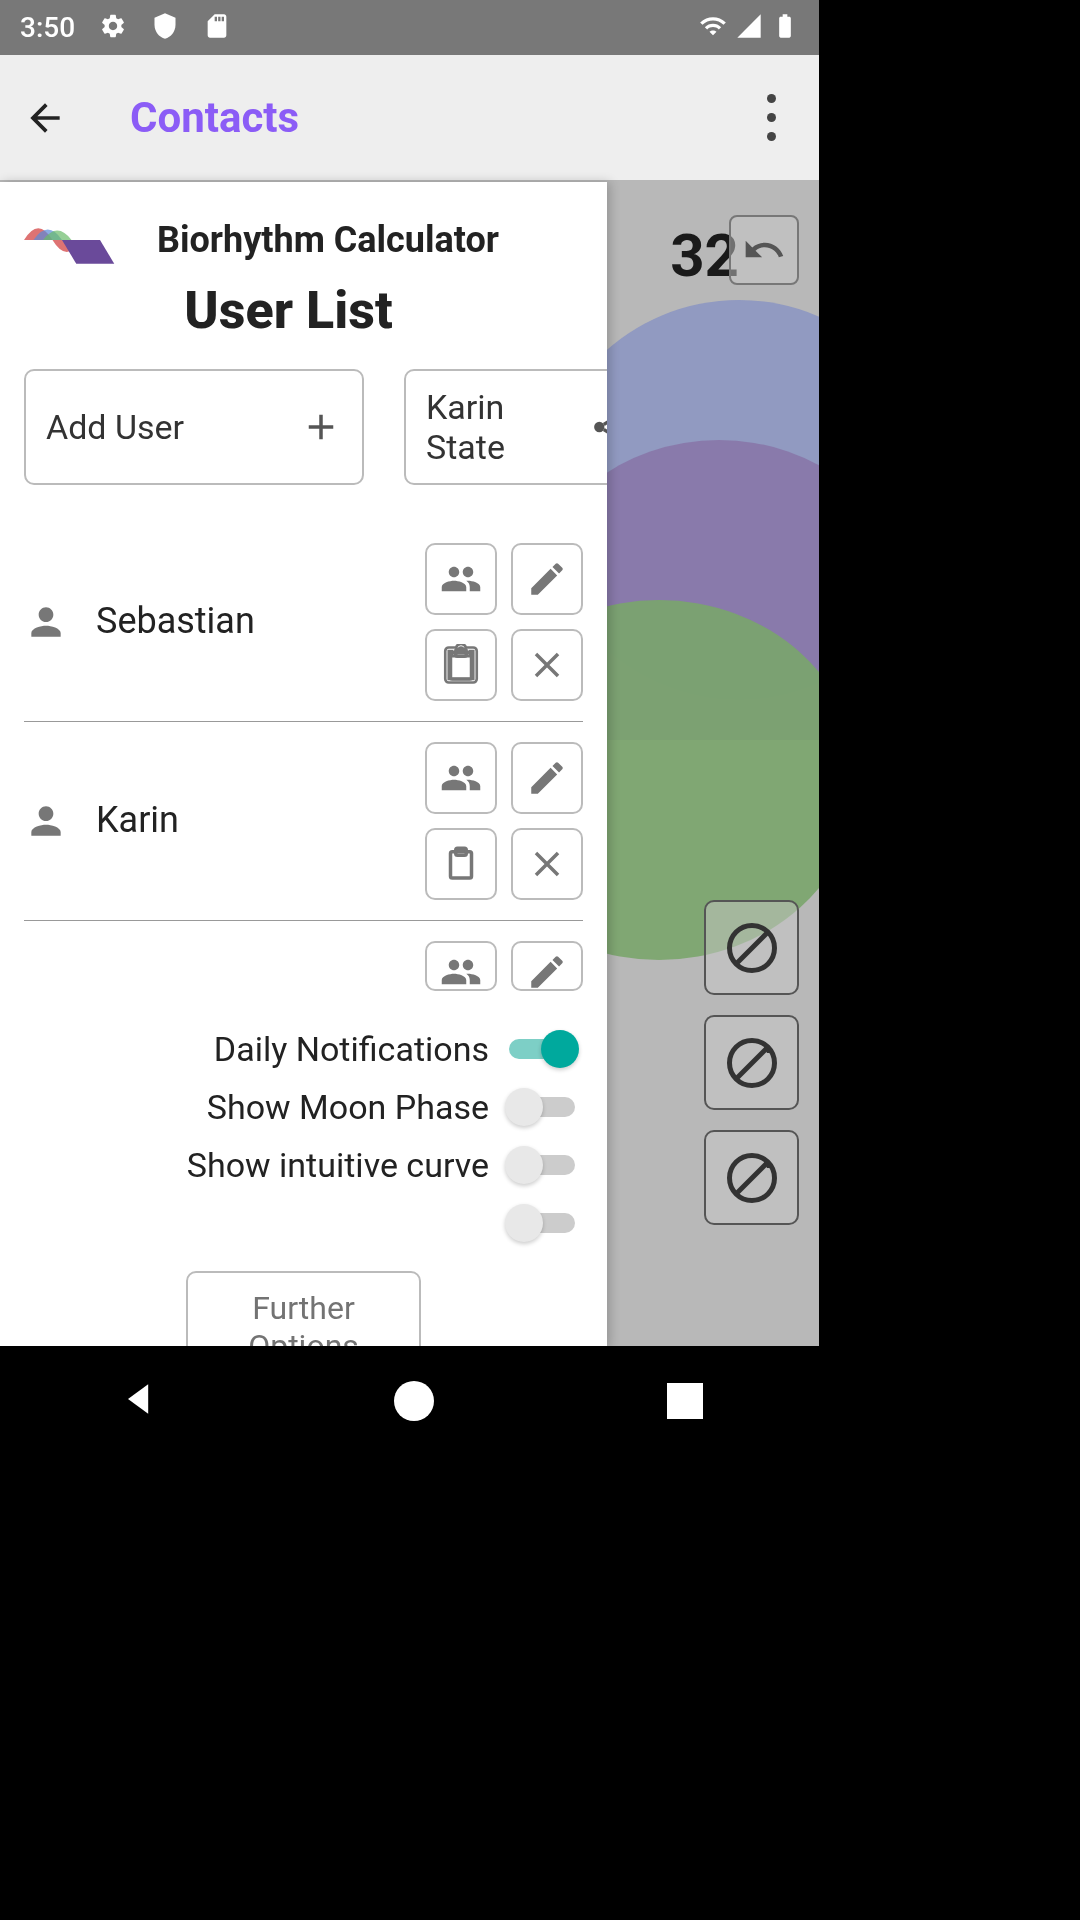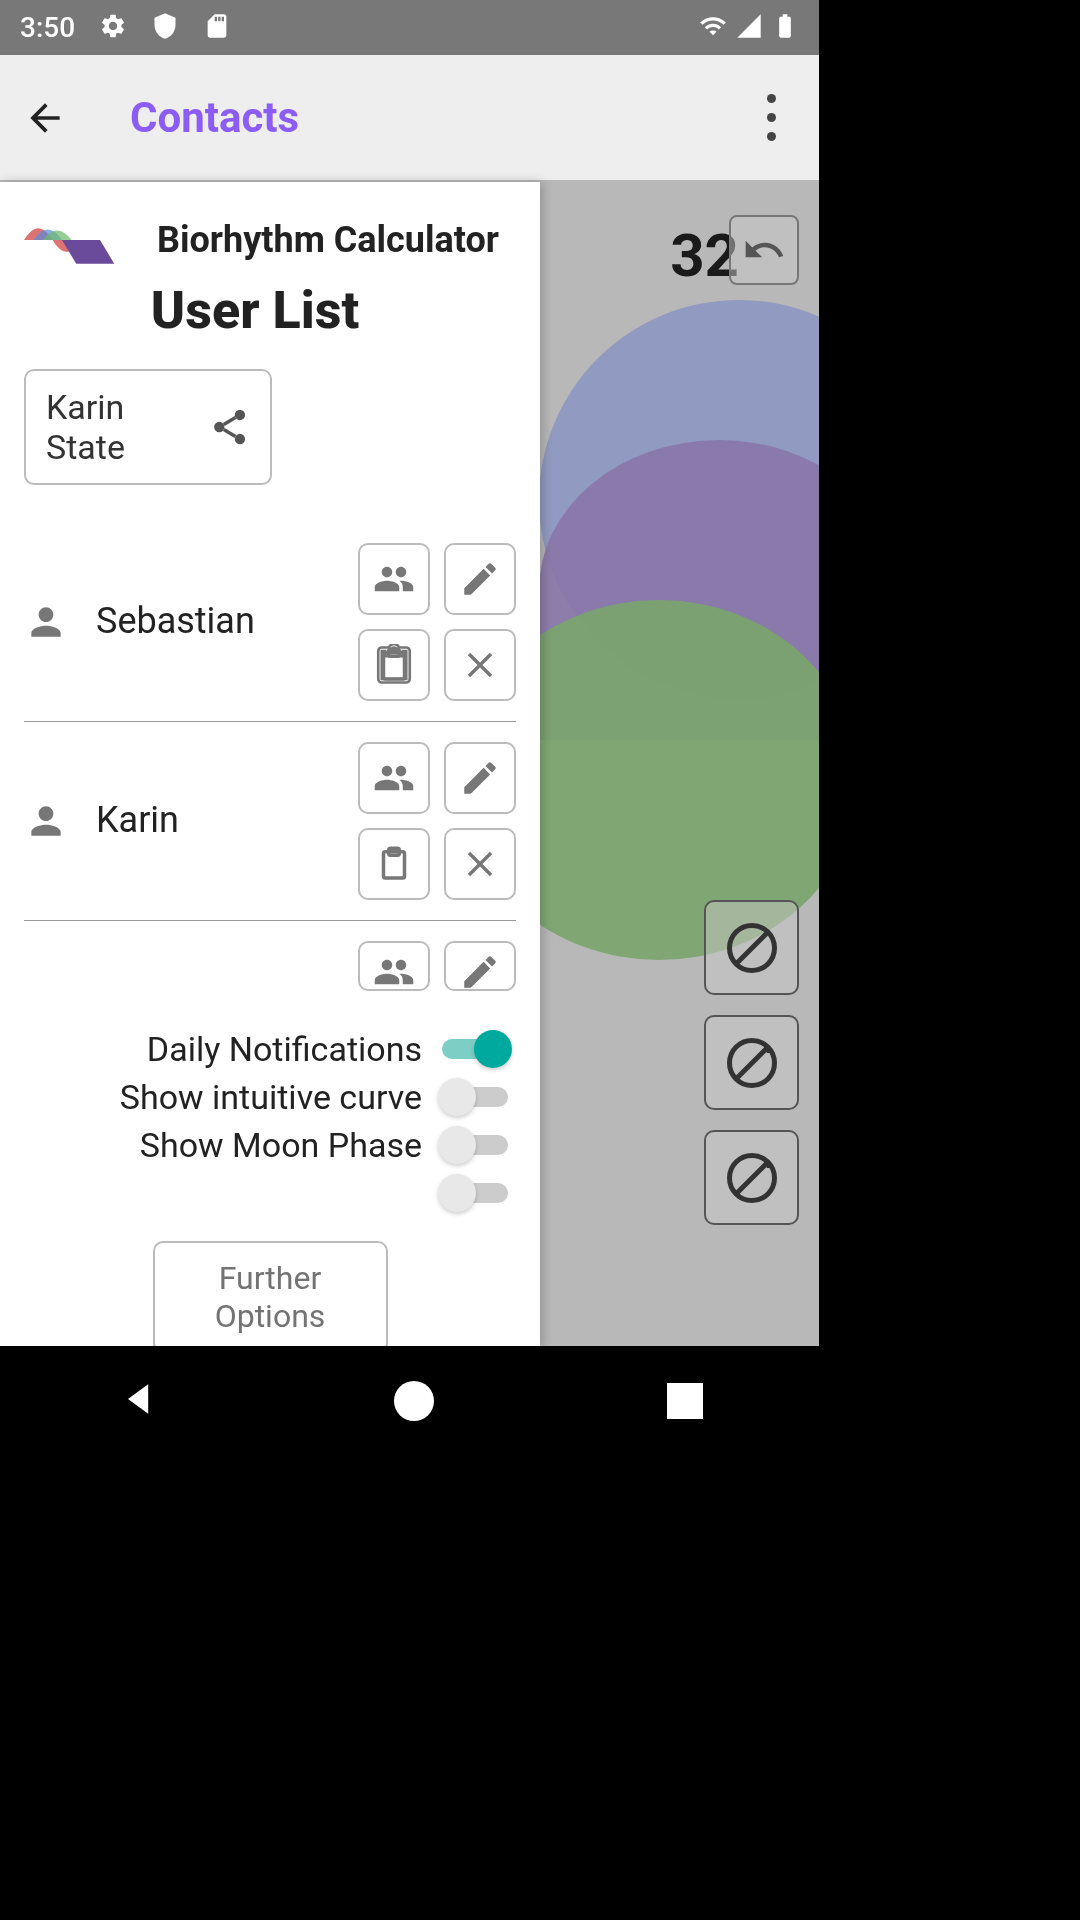--- a/index.html
+++ b/index.html
@@ -31,21 +31,21 @@
   .bg-undo { position: absolute; right: 20px; top: 35px; width: 70px; height: 70px; border: 2px solid #777; border-radius: 8px; display: flex; align-items: center; justify-content: center; background: rgba(200,200,200,0.5); }
   .bg-undo svg { width: 44px; height: 44px; fill: #555; }
   .bg-blue { position: absolute; right: -120px; top: 120px; width: 400px; height: 400px; background: #8a94c2; border-radius: 50%; opacity: 0.85; }
   .bg-purple { position: absolute; right: -80px; top: 260px; width: 360px; height: 300px; background: #8877a8; border-radius: 50% 50% 0 0; opacity: 0.9; }
   .bg-green { position: absolute; right: -40px; top: 420px; width: 400px; height: 360px; background: #7aa56b; border-radius: 50%; opacity: 0.9; }
   .bg-circles { position: absolute; right: 20px; top: 720px; display: flex; flex-direction: column; gap: 20px; }
   .bg-circle { width: 95px; height: 95px; border: 2px solid #555; border-radius: 10px; display: flex; align-items: center; justify-content: center; background: rgba(200,200,200,0.5); }
   .bg-circle svg { width: 60px; height: 60px; }
   
   
-  .drawer { position: absolute; left: 0; top: 2px; width: 540px; height: 100%; background: #fff; box-shadow: 3px 0 10px rgba(0,0,0,0.2); padding: 20px 24px 0 24px; overflow: hidden; }
+  .drawer { position: absolute; left: 0; top: 2px; width: 607px; height: 100%; background: #fff; box-shadow: 3px 0 10px rgba(0,0,0,0.2); padding: 20px 24px 0 24px; overflow: hidden; }
   .drawer-head { display: flex; align-items: center; gap: 20px; margin-bottom: 10px; margin-top: 8px; }
   .drawer-logo { width: 95px; height: 60px; }
   .drawer-title { font-size: 36px; font-weight: 700; color: #222; margin-left: 18px; }
   .drawer-subtitle { font-size: 52px; font-weight: 800; color: #222; text-align: center; margin: 10px 0 28px 0; margin-left: -30px;}
   
   .btn-row { display: flex; gap: 40px; margin-bottom: 38px; }
   .big-btn { flex: 0 0 auto; border: 2px solid #bbb; border-radius: 10px; background: #fff; display: flex; align-items: center; justify-content: space-between; padding: 16px 20px; font-size: 34px; color: #333; }
   .big-btn.add { width: 340px; }
   .big-btn.share { width: 248px; }
   .big-btn svg { width: 42px; height: 42px; fill: #555; }
@@ -57,21 +57,21 @@
   .user-actions { display: grid; grid-template-columns: 72px 72px; grid-template-rows: 72px 72px; gap: 14px; }
   .action-btn { width: 72px; height: 72px; border: 2px solid #bbb; border-radius: 10px; display: flex; align-items: center; justify-content: center; background: #fff; }
   .action-btn svg { width: 42px; height: 42px; fill: #777; }
   
   .user-item.partial { border-bottom: none; }
   .user-item.partial .user-actions { grid-template-rows: 50px; overflow: hidden; }
   .user-item.partial .action-btn { height: 50px; overflow: hidden; align-items: flex-start; padding-top: 8px; }
   .user-item.partial .user-left { visibility: hidden; }
   
   
-  .toggle-area { margin-top: 18px; display: flex; flex-direction: column; gap: 8px; align-items: flex-end; padding-right: 4px; }
+  .toggle-area { margin-top: 18px; display: flex; flex-direction: column; gap: 18px; align-items: flex-end; padding-right: 4px; }
   .toggle-row { display: flex; align-items: center; gap: 16px; justify-content: flex-end; width: 100%; }
   .toggle-label { font-size: 34px; color: #222; }
   .switch { width: 74px; height: 40px; position: relative; }
   .switch-track { position: absolute; left: 4px; right: 4px; top: 10px; height: 20px; background: #ccc; border-radius: 12px; }
   .switch-thumb { position: absolute; width: 38px; height: 38px; background: #e8e8e8; border-radius: 50%; left: 0; top: 1px; box-shadow: 0 2px 4px rgba(0,0,0,0.2); }
   .switch.on .switch-track { background: #7dcfc6; }
   .switch.on .switch-thumb { background: #00a99d; left: 36px; }
   
   .further-btn { margin: 28px auto 0 auto; display: block; width: 235px; border: 2px solid #bbb; border-radius: 10px; background: #fff; padding: 16px 18px; font-size: 32px; color: #737373; text-align: center; }
   
@@ -170,20 +170,26 @@
           <path d="M0,30 Q15,5 30,30 T60,30" fill="#d85a5a" opacity="0.85"></path>
           <path d="M10,30 Q25,8 40,30 T70,30" fill="#5a8ad8" opacity="0.7"></path>
           <path d="M20,30 Q35,10 50,30 T80,30" fill="#6abb6a" opacity="0.7"></path>
           <path d="M40,30 L80,30 L95,55 L55,55 Z" fill="#6a4a9a"></path>
         </svg>
         <div class="drawer-title">Biorhythm Calculator</div>
       </div>
       <div class="drawer-subtitle">User List</div>
 
       <div class="btn-row">
+        <div class="big-btn add">
+          <span>Add User</span>
+          <svg viewBox="0 0 24 24">
+              <path d="M19,13h-6v6h-2v-6H5v-2h6V5h2v6h6V13z"></path>
+            </svg>
+        </div>
         <div class="big-btn share">
           <span>Karin State</span>
           <svg viewBox="0 0 24 24">
               <circle cx="18" cy="5" r="3"></circle>
               <circle cx="6" cy="12" r="3"></circle>
               <circle cx="18" cy="19" r="3"></circle>
               <line x1="8.6" y1="10.5" x2="15.4" y2="6.5" stroke="#555" stroke-width="2"></line>
               <line x1="8.6" y1="13.5" x2="15.4" y2="17.5" stroke="#555" stroke-width="2"></line>
             </svg>
         </div>
@@ -274,28 +280,28 @@
 
       <div class="toggle-area">
         <div class="toggle-row">
           <span class="toggle-label">Daily Notifications</span>
           <div class="switch on">
               <div class="switch-track"></div>
               <div class="switch-thumb"></div>
             </div>
         </div>
         <div class="toggle-row">
-          <span class="toggle-label">Show intuitive curve</span>
+          <span class="toggle-label">Show Moon Phase</span>
           <div class="switch">
               <div class="switch-track"></div>
               <div class="switch-thumb"></div>
             </div>
         </div>
         <div class="toggle-row">
-          <span class="toggle-label">Show Moon Phase</span>
+          <span class="toggle-label">Show intuitive curve</span>
           <div class="switch">
               <div class="switch-track"></div>
               <div class="switch-thumb"></div>
             </div>
         </div>
         <div class="toggle-row">
           <div class="switch">
               <div class="switch-track"></div>
               <div class="switch-thumb"></div>
             </div>

